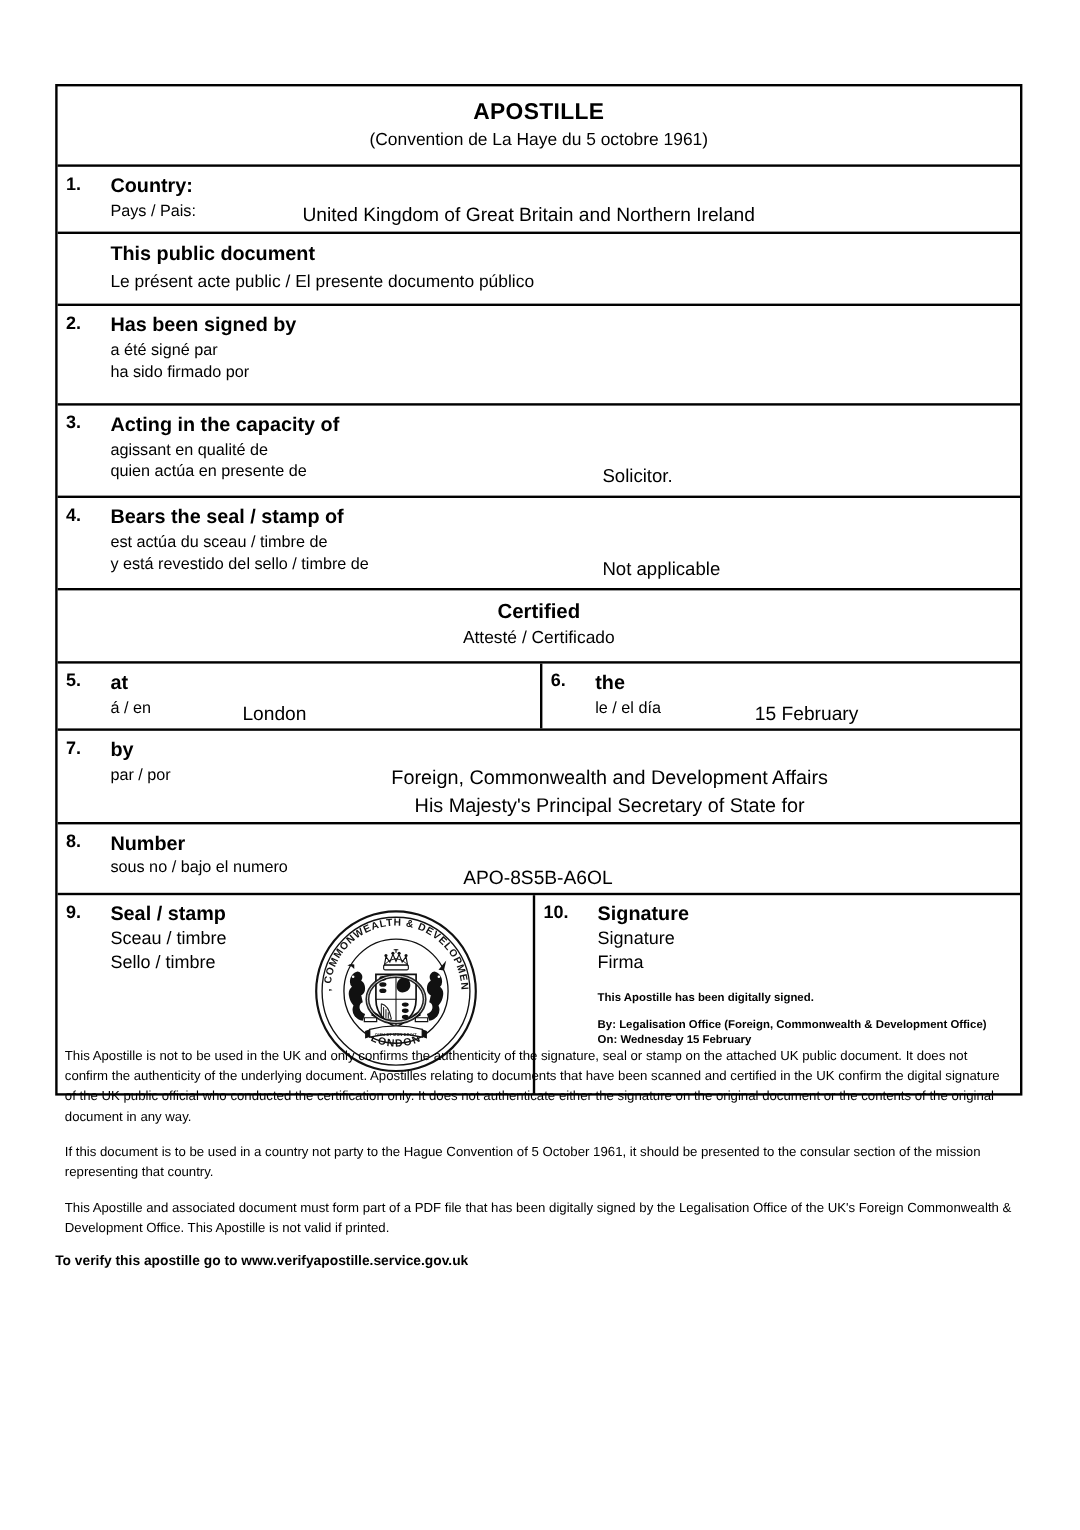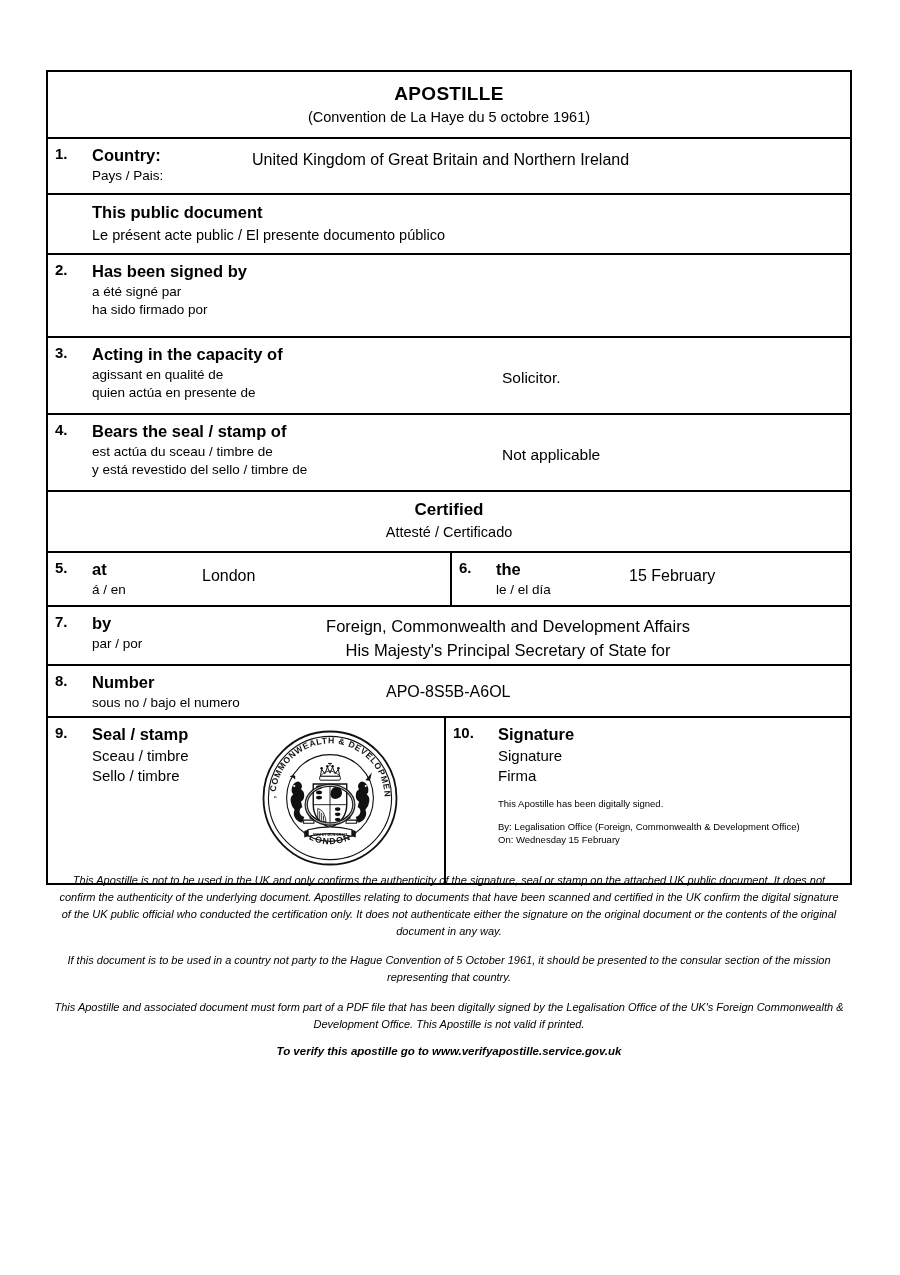--- a/index.html
+++ b/index.html
@@ -68,20 +68,21 @@
     font-weight: normal;
     line-height: 1.35;
     white-space: nowrap;
   }
 
   .value-cell {
     flex: 1 1 auto;
     box-sizing: border-box;
     font-size: 15.5px;
     line-height: 1.3;
+    margin-top: 20px;
   }
 
   
   .header-row {
     display: block;
     text-align: center;
     padding: 9px 0 9px 0;
     border-bottom: 2px solid #000;
   }
   .header-title {
@@ -188,34 +189,33 @@
     flex: 1 1 auto;
     box-sizing: border-box;
     display: flex;
     min-height: 165px;
   }
   .sig-right .num-cell { width: 52px; flex: 0 0 52px; }
   .sig-right .label-cell { flex: 1 1 auto; padding-right: 8px; }
   .sig-small {
     font-size: 9.5px;
     line-height: 1.35;
-    font-weight: normal;
+    font-weight: bold;
     padding-top: 12px;
     white-space: nowrap;
   }
   .sig-small .gap { display: block; height: 10px; }
 
   
   .footer {
     position: absolute;
     left: 46px;
     top: 872px;
     width: 806px;
-    text-align: center;
-    font-style: italic;
+    text-align: left;
   }
   .foot-para {
     font-size: 11px;
     line-height: 1.55;
     margin: 0 0 12px 0;
     padding: 0 8px;
   }
   .foot-para.p2 { margin-bottom: 13px; }
   .foot-verify {
     font-size: 11.5px;

